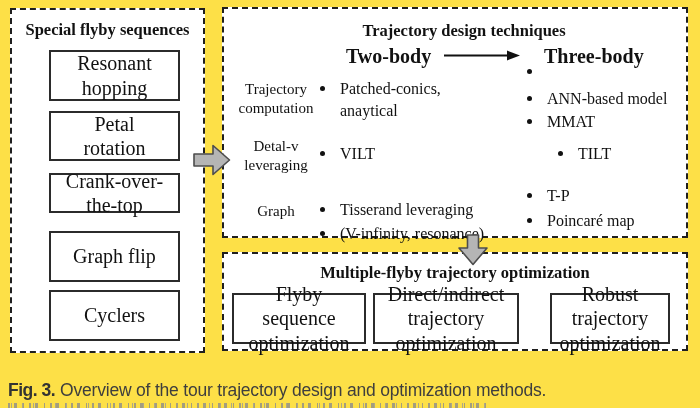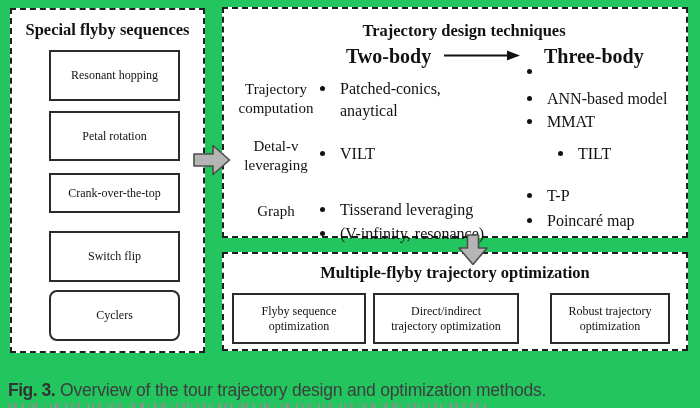--- a/index.html
+++ b/index.html
@@ -1,20 +1,20 @@
 <!DOCTYPE html>
 <html><head>
 <meta charset="utf-8">
 <style>
   * { margin: 0; padding: 0; box-sizing: border-box; }
   body { background: #ffffff; }
   .stage {
     position: relative;
     width: 700px; height: 408px;
-    background: #22c55e;
+    background: #fde047;
     font-family: "Liberation Serif", "DejaVu Serif", serif;
     color: #111111;
     overflow: hidden;
   }
   .panel {
     position: absolute;
     border: 2px dashed #1f1f1f;
     background: #ffffff;
   }
   .panel-title {
@@ -26,21 +26,21 @@
     white-space: nowrap;
   }
   .solid-box {
     position: absolute;
     border: 2px solid #2b2b2b;
     background: #ffffff;
     display: flex;
     align-items: center;
     justify-content: center;
     text-align: center;
-    font-size: 12px;
+    font-size: 20px;
     line-height: 1.22;
     padding: 2px 12px;
   }
   .col-header {
     position: absolute;
     font-weight: bold;
     font-size: 20px;
     white-space: nowrap;
   }
   .row-label {
@@ -89,22 +89,22 @@
 <body>
 
 <div class="stage">
 
   <div class="panel" style="left:10px; top:8px; width:195px; height:345px;">
     <div class="panel-title" style="top:10px;">Special flyby sequences</div>
 
     <div class="solid-box" style="left:37px; top:40px; width:131px; height:51px;">Resonant hopping</div>
     <div class="solid-box" style="left:37px; top:101px; width:131px; height:50px;">Petal rotation</div>
     <div class="solid-box" style="left:37px; top:163px; width:131px; height:40px;">Crank-over-the-top</div>
-    <div class="solid-box" style="left:37px; top:221px; width:131px; height:51px;">Switch flip</div>
-    <div class="solid-box" style="left:37px; top:280px; width:131px; height:51px;border-radius:8px;">Cyclers</div>
+    <div class="solid-box" style="left:37px; top:221px; width:131px; height:51px;">Graph flip</div>
+    <div class="solid-box" style="left:37px; top:280px; width:131px; height:51px;">Cyclers</div>
   </div>
 
   <div class="panel" style="left:222px; top:7px; width:466px; height:231px;">
     <div class="panel-title" style="top:12px; text-indent:18px;">Trajectory design techniques</div>
 
     <div class="col-header" style="left:122px; top:36px;">Two-body</div>
 
     <svg class="arrow-svg" style="left:219px; top:40px;" width="78" height="13" viewBox="0 0 78 13">
       <line x1="1" y1="6.5" x2="65" y2="6.5" stroke="#111111" stroke-width="1.8"></line>
       <polygon points="64,1.5 77,6.5 64,11.5" fill="#111111"></polygon>

